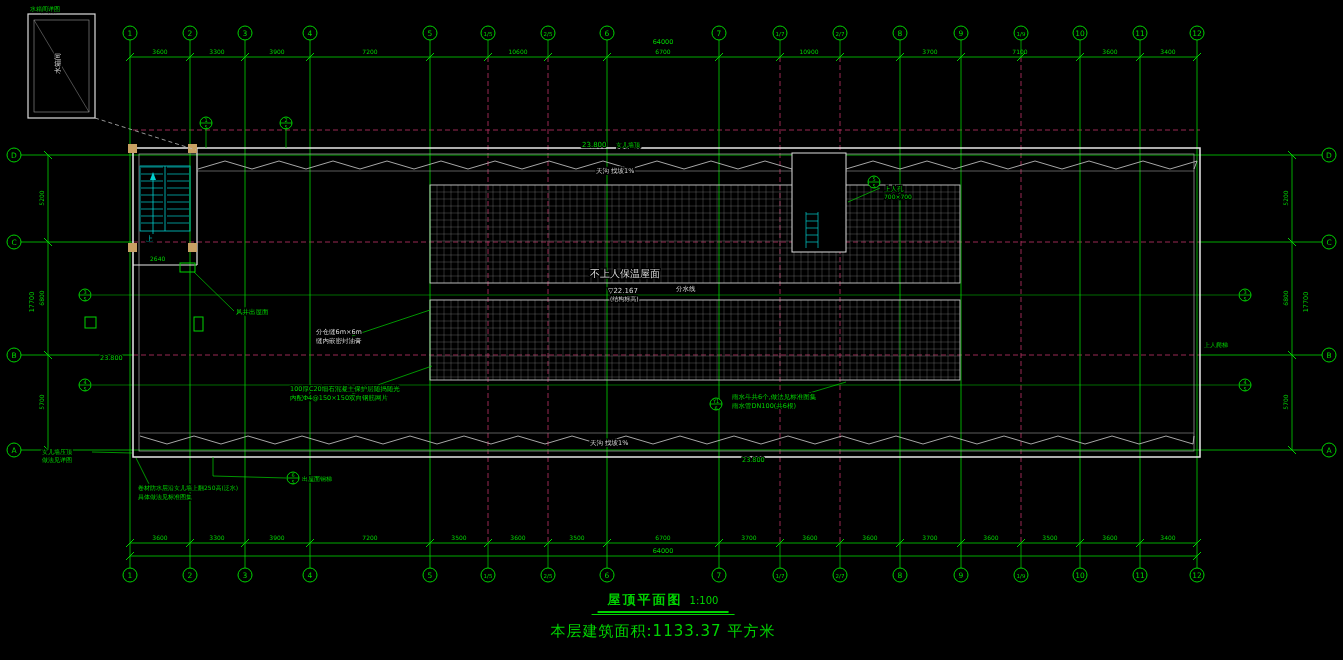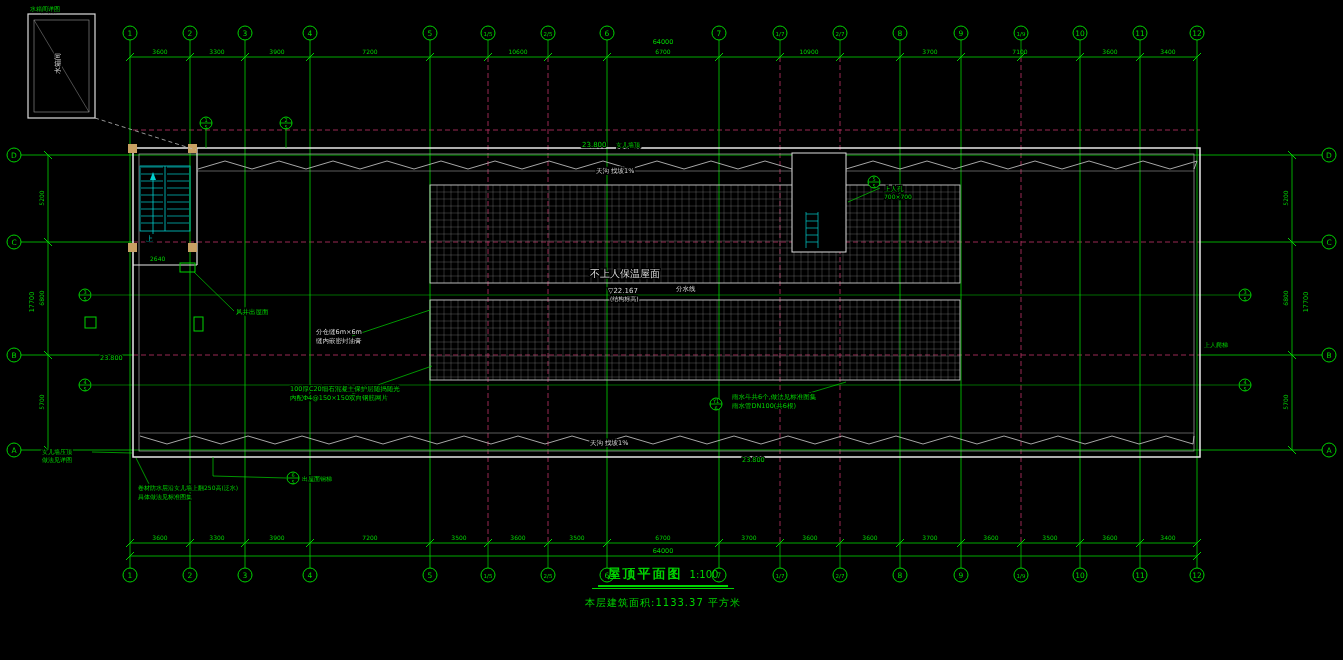--- a/index.html
+++ b/index.html
@@ -1,26 +1,26 @@
 <!DOCTYPE html>
 <html><head>
 <meta charset="utf-8">
 <style>
   html,body{margin:0;padding:0;background:#000;}
   #stage{position:relative;width:1343px;height:660px;background:#000;overflow:hidden;
          font-family:"DejaVu Sans",sans-serif;}
   #plan-svg{position:absolute;left:0;top:0;}
-  .t-wrap{position:absolute;left:663px;top:563px;transform:translateX(-50%);
+  .t-wrap{position:absolute;left:663px;top:589px;transform:translateX(-50%);
           text-align:center;color:#00d400;white-space:nowrap;}
   .t-line{display:inline-block;border-bottom:2px solid #00d400;padding:0 10px 2px;position:relative;}
   .t-line::after{content:"";position:absolute;left:-6px;right:-6px;bottom:-4px;
                  border-bottom:1px solid #00d400;}
   .t-main{font-size:13px;font-weight:bold;letter-spacing:2px;}
   .t-scale{font-size:10px;margin-left:7px;font-weight:normal;}
-  .t-sub{font-size:10px;margin-top:9px;color:#00d400;letter-spacing:1px;}
+  .t-sub{font-size:15px;margin-top:9px;color:#00d400;letter-spacing:1px;}
 </style>
 </head>
 <body>
 
 <div id="stage">
   <svg id="plan-svg" width="1343" height="660">
       <line x1="133" y1="130" x2="1200" y2="130" stroke="#c03468" stroke-width="0.8" stroke-dasharray="5 3"></line>
       <line x1="133" y1="242" x2="1200" y2="242" stroke="#c03468" stroke-width="0.8" stroke-dasharray="5 3"></line>
       <line x1="133" y1="355" x2="1200" y2="355" stroke="#c03468" stroke-width="0.8" stroke-dasharray="5 3"></line>
       <line x1="488" y1="40" x2="488" y2="57" stroke="#00d400" stroke-width="0.7"></line>

